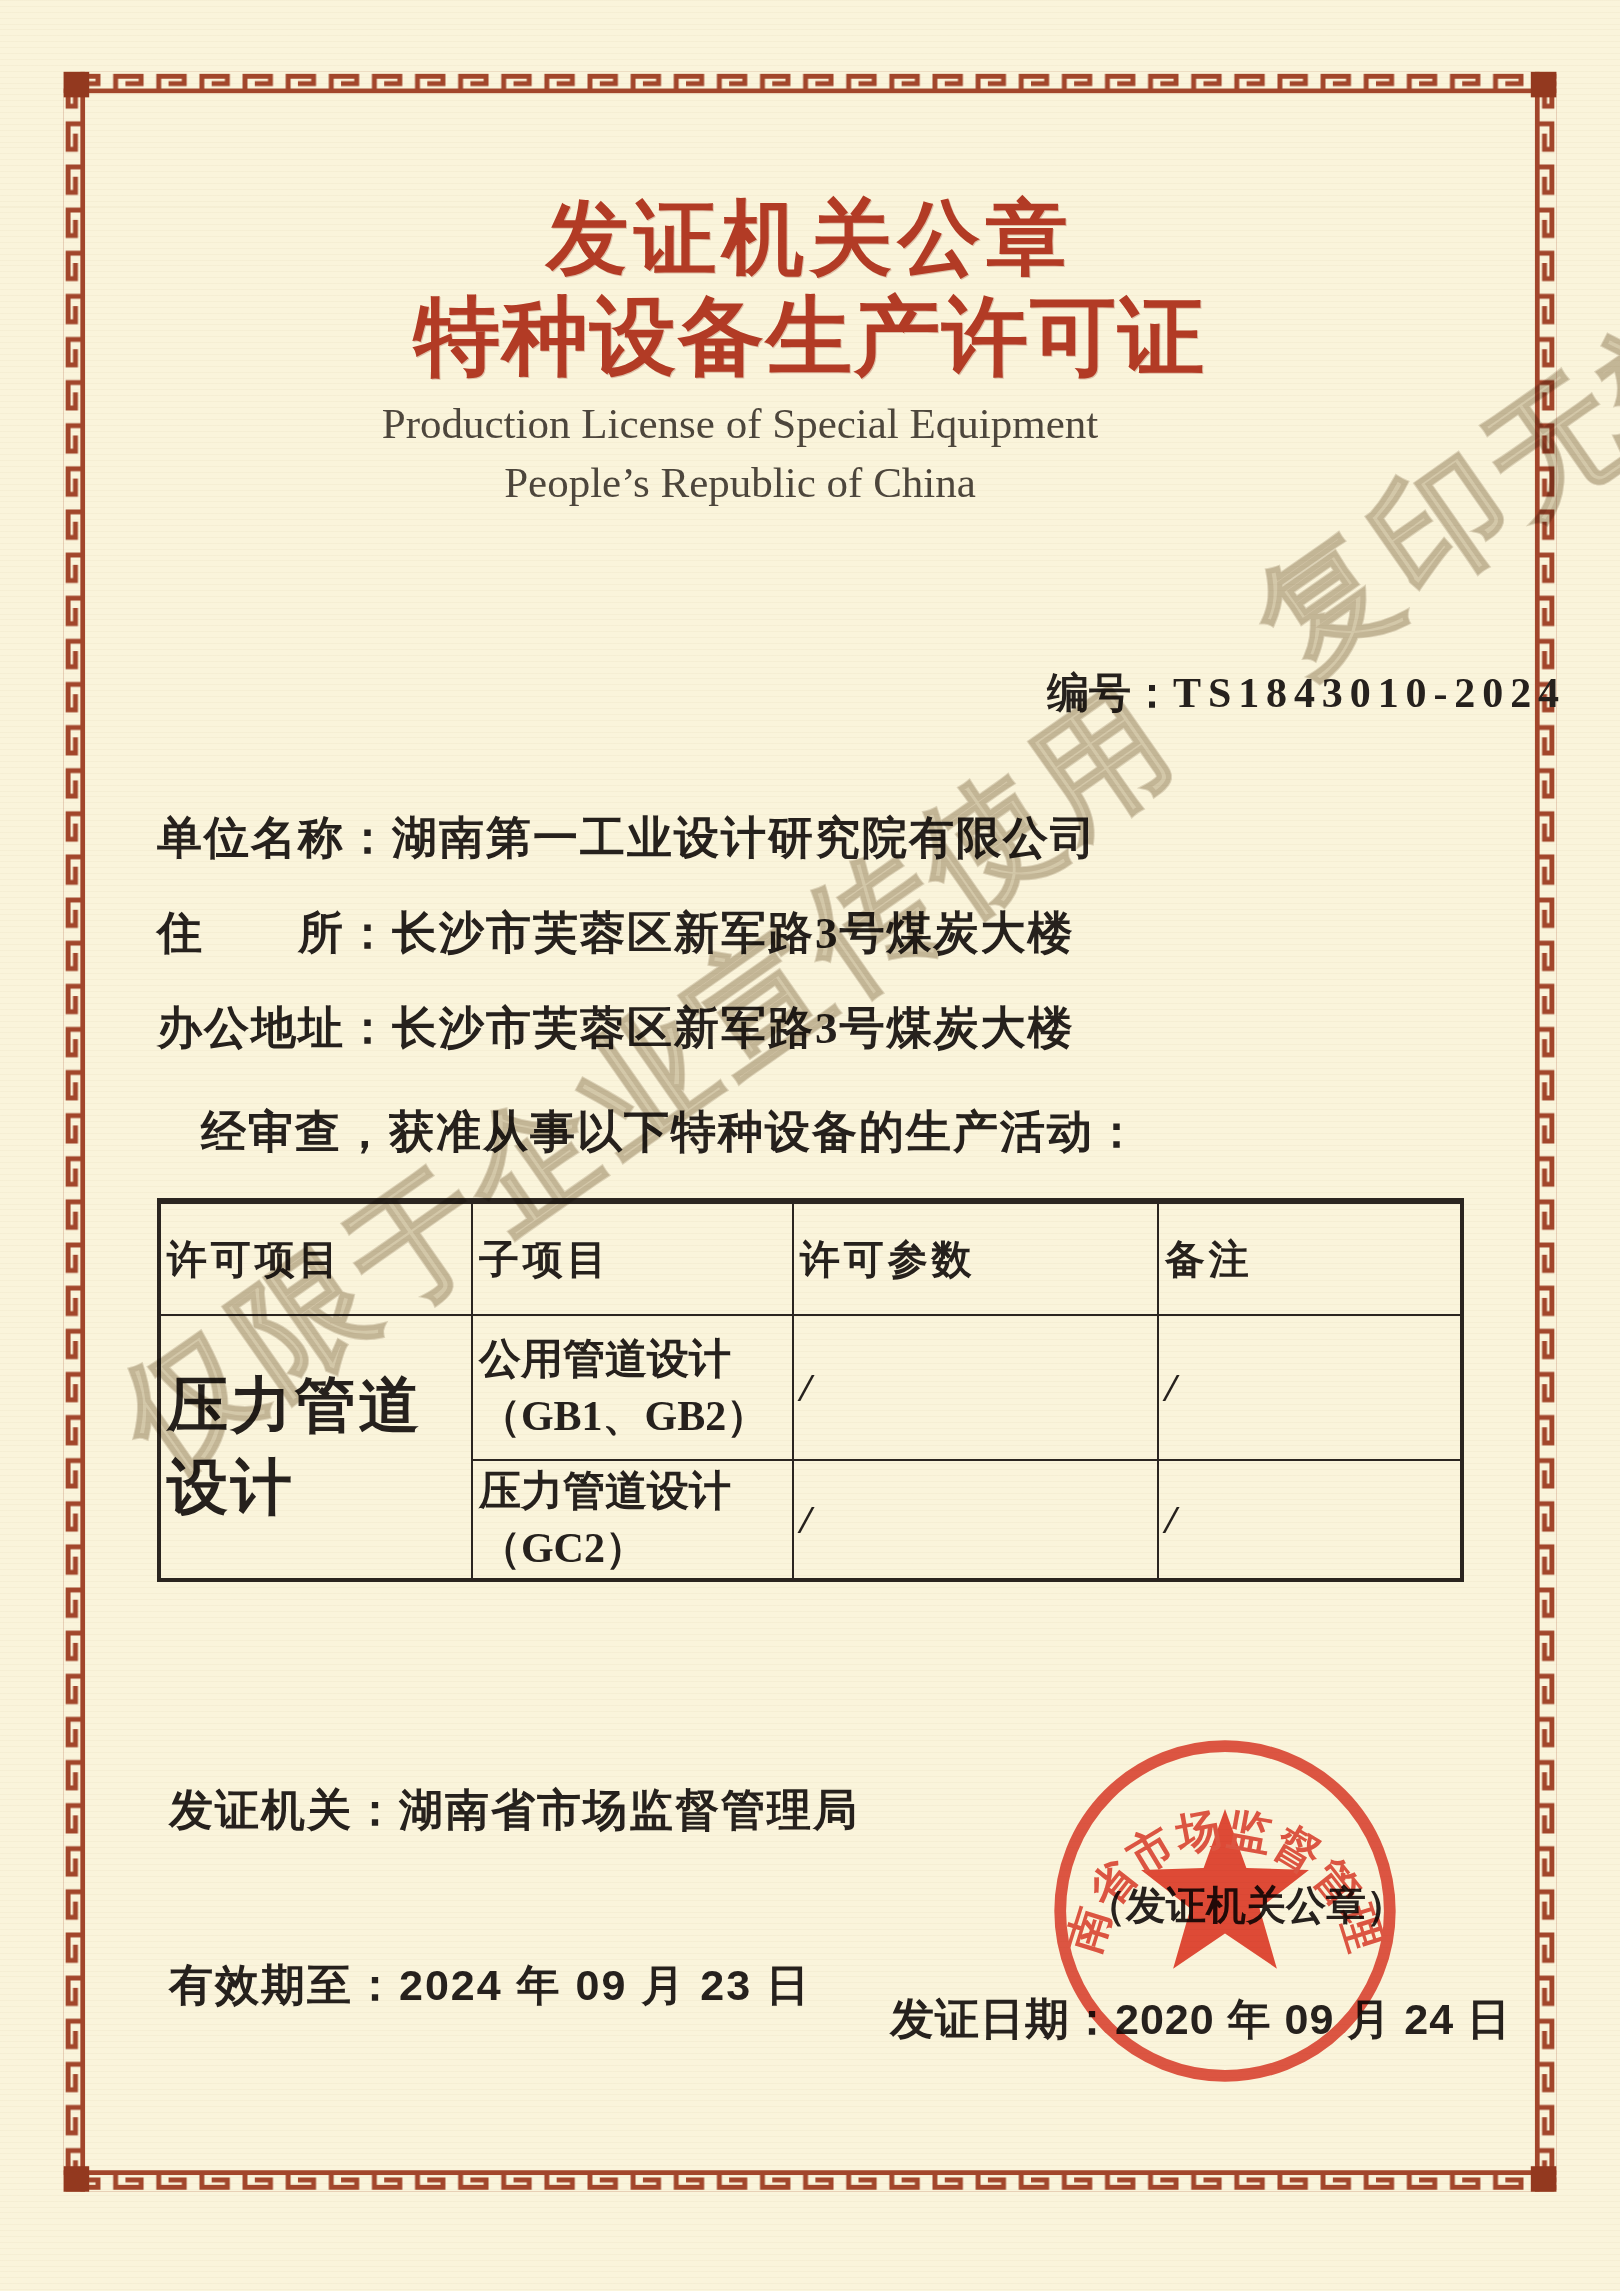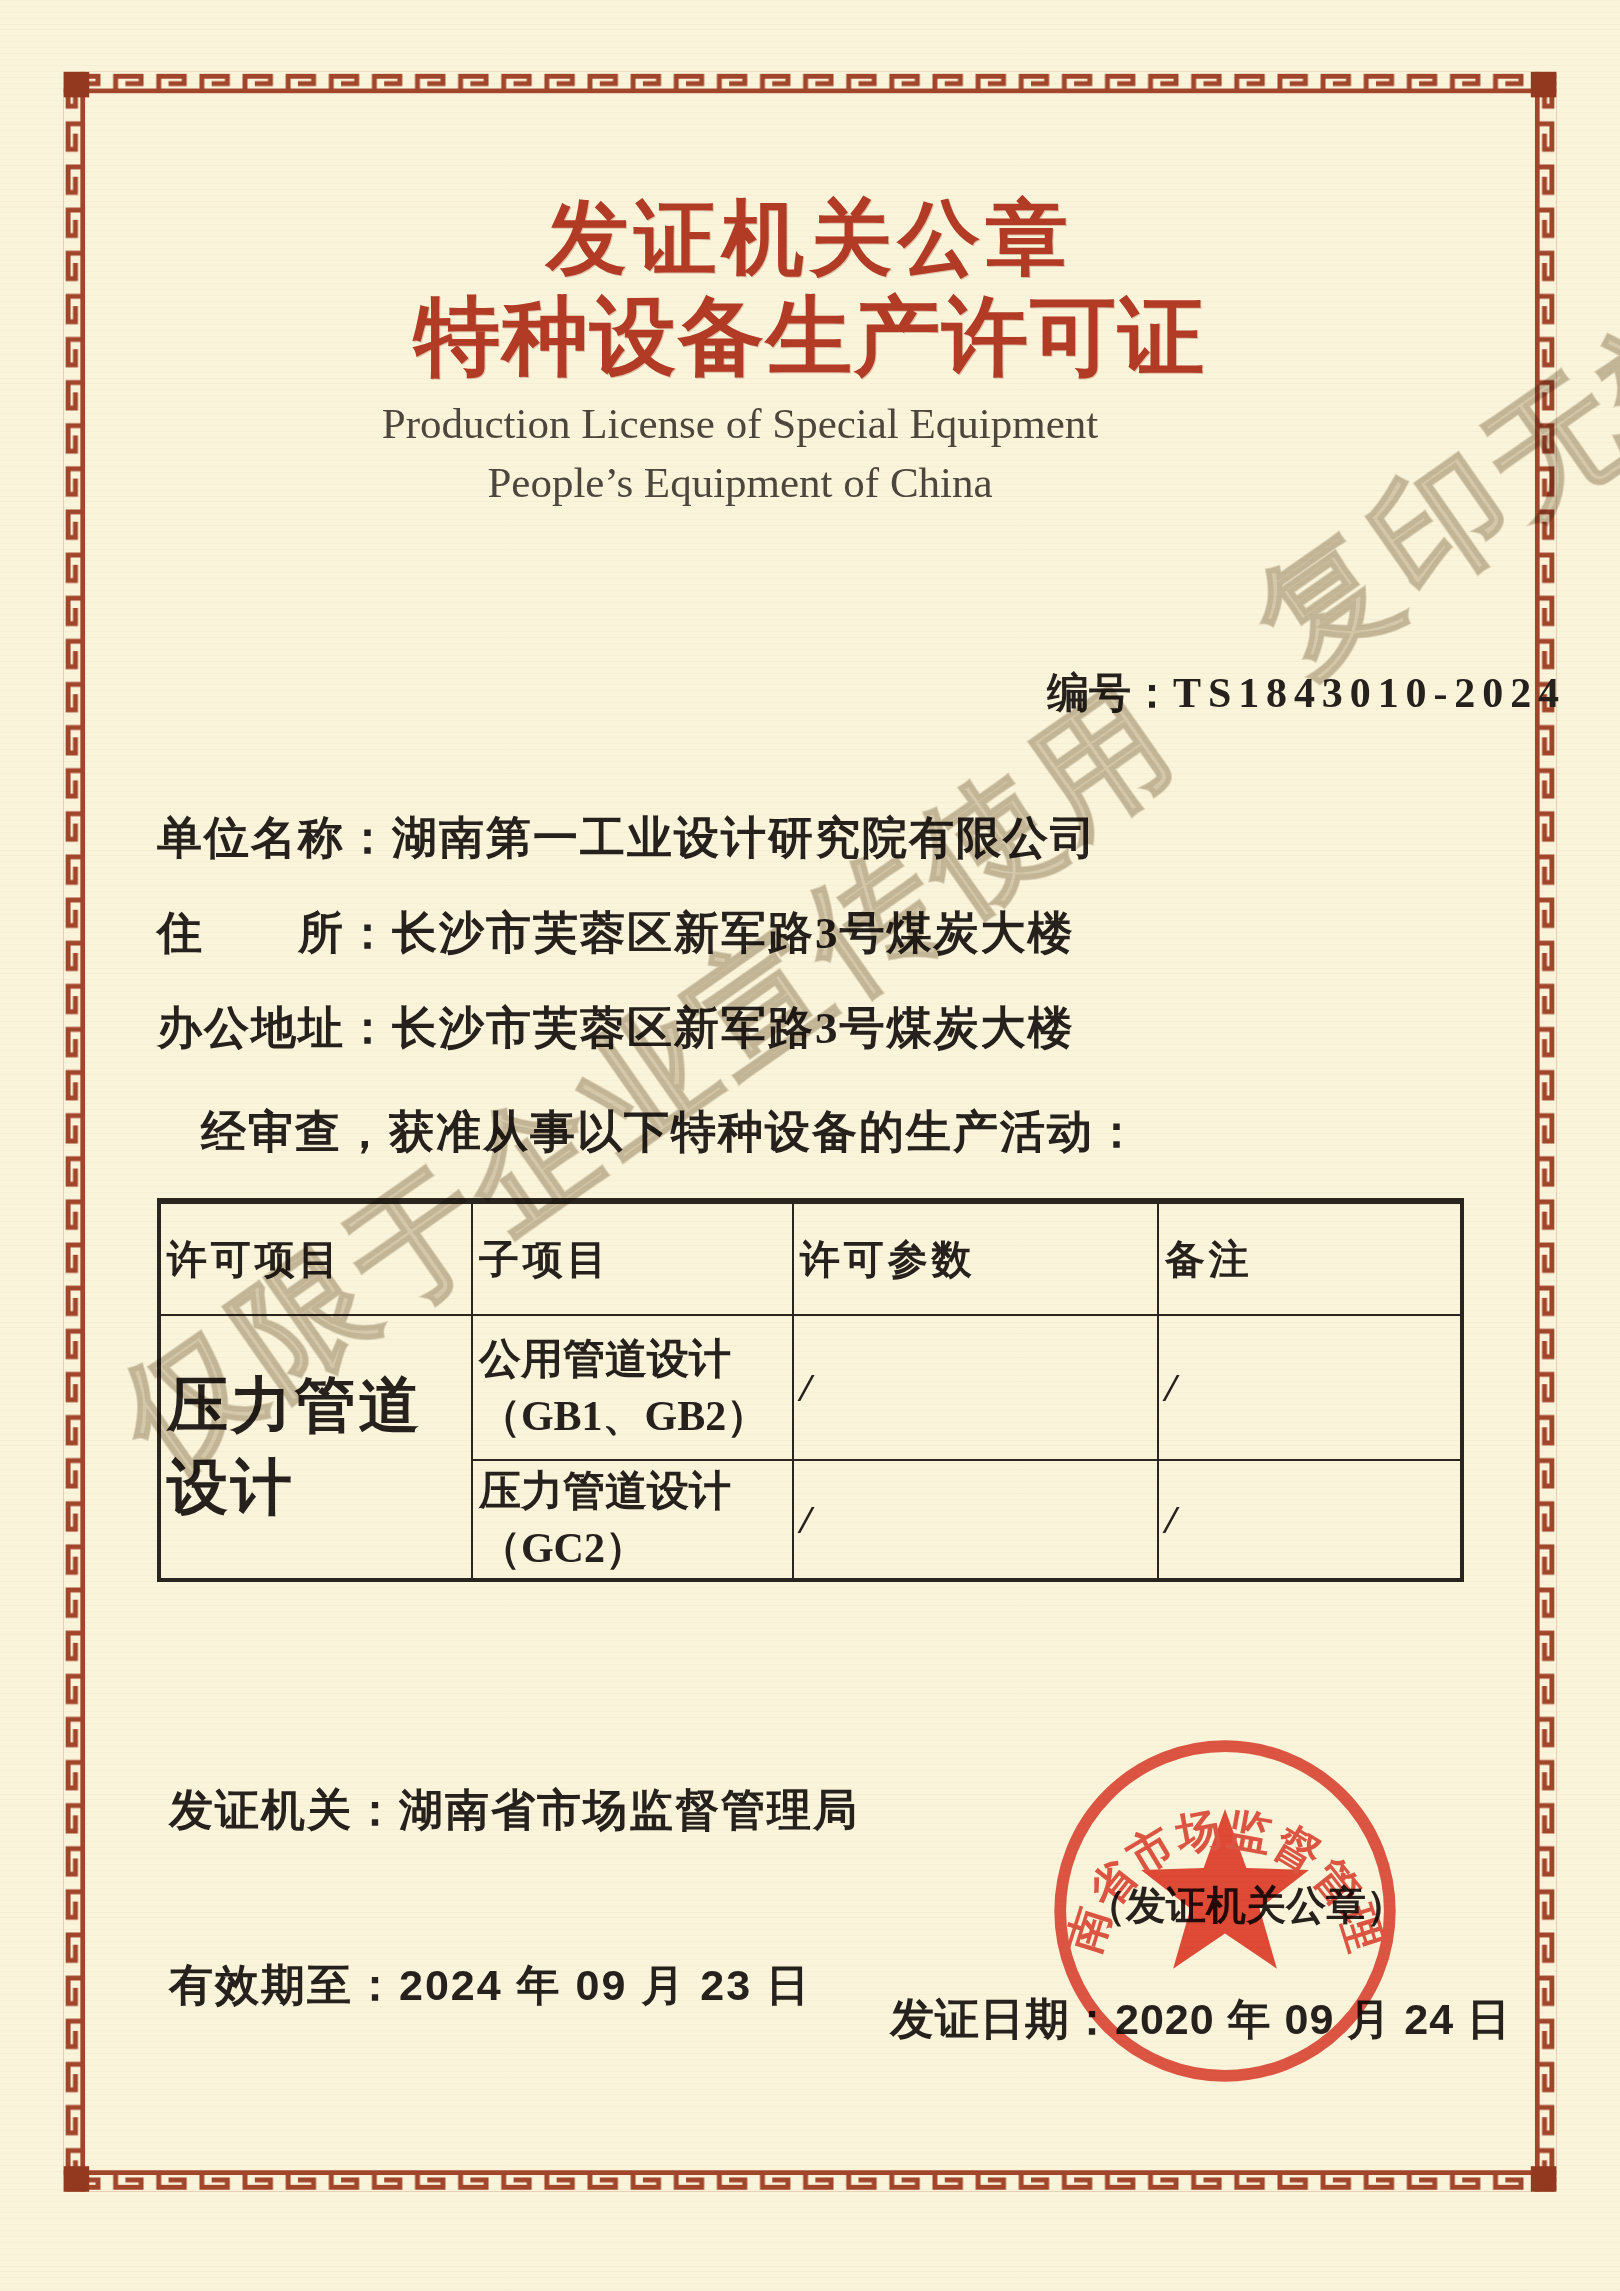--- a/index.html
+++ b/index.html
@@ -103,21 +103,21 @@
     <rect x="1566" y="73" width="22" height="2163" fill="url(#mr)"></rect>
     <rect x="65" y="73" width="26" height="26" fill="#93391f"></rect>
     <rect x="1562" y="73" width="26" height="26" fill="#93391f"></rect>
     <rect x="65" y="2210" width="26" height="26" fill="#93391f"></rect>
     <rect x="1562" y="2210" width="26" height="26" fill="#93391f"></rect>
   </svg>
 
   <div class="abs title-cn title-cn1">发证机关公章</div>
   <div class="abs title-cn title-cn2">特种设备生产许可证</div>
   <div class="abs title-en title-en1">Production License of Special Equipment</div>
-  <div class="abs title-en title-en2">People’s Equipment of China</div>
+  <div class="abs title-en title-en2">People’s Republic of China</div>
 
   <div class="abs license-no">
     <span>编号：</span><span class="num">TS1843010-2024</span>
   </div>
 
   <div class="abs field field-0">
     <span>单位名称：</span><span>湖南第一工业设计研究院有限公司</span>
   </div>
   <div class="abs field field-1">
     <span>住　　所：</span><span>长沙市芙蓉区新军路3号煤炭大楼</span>

